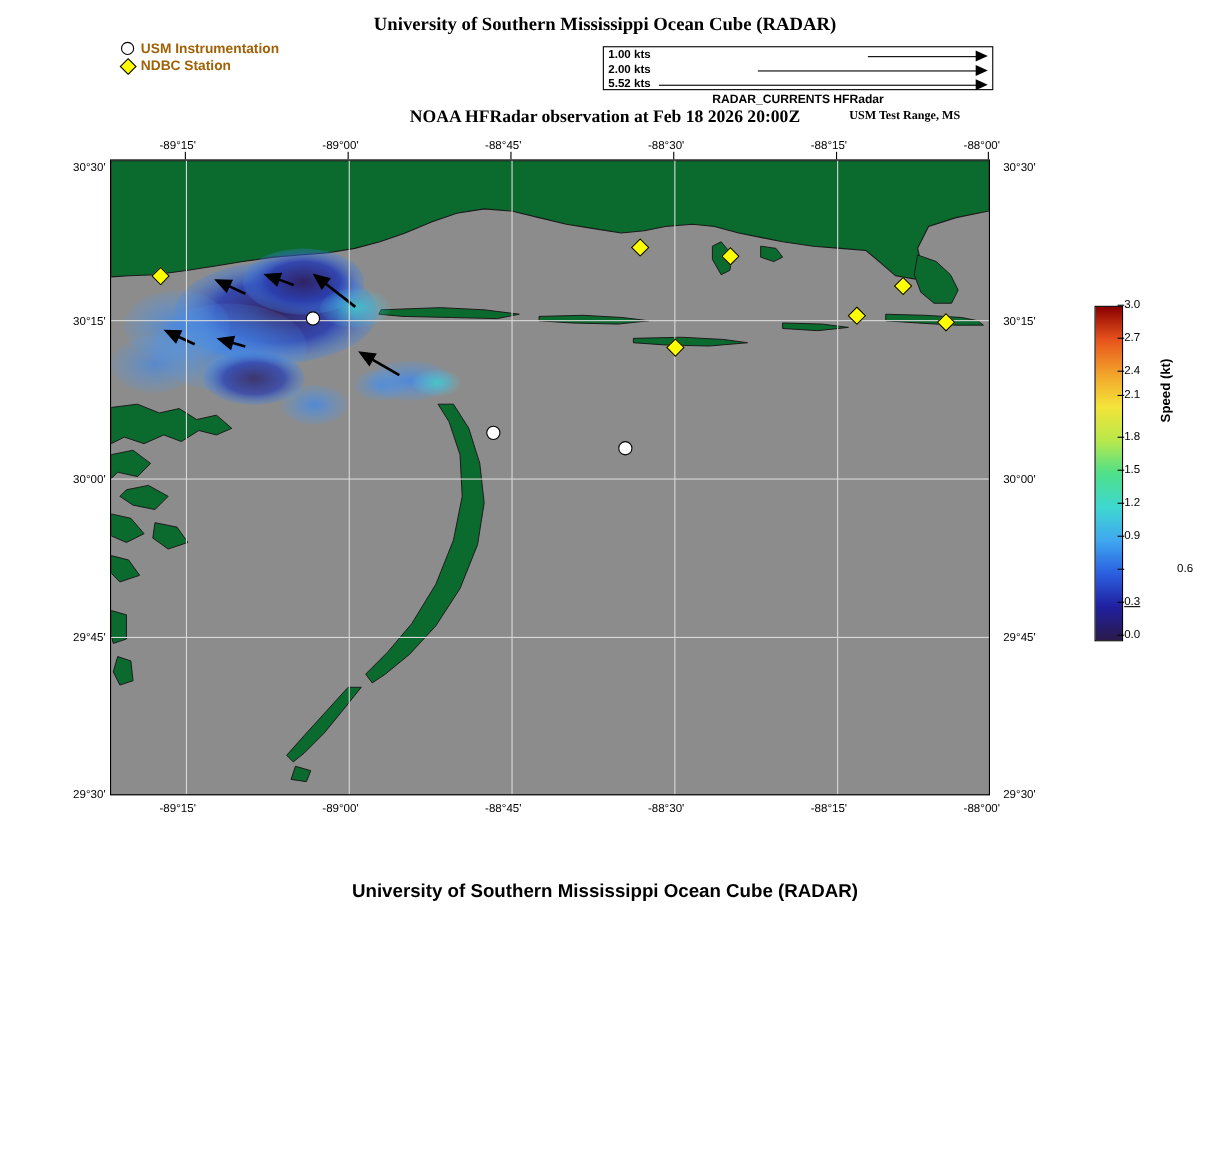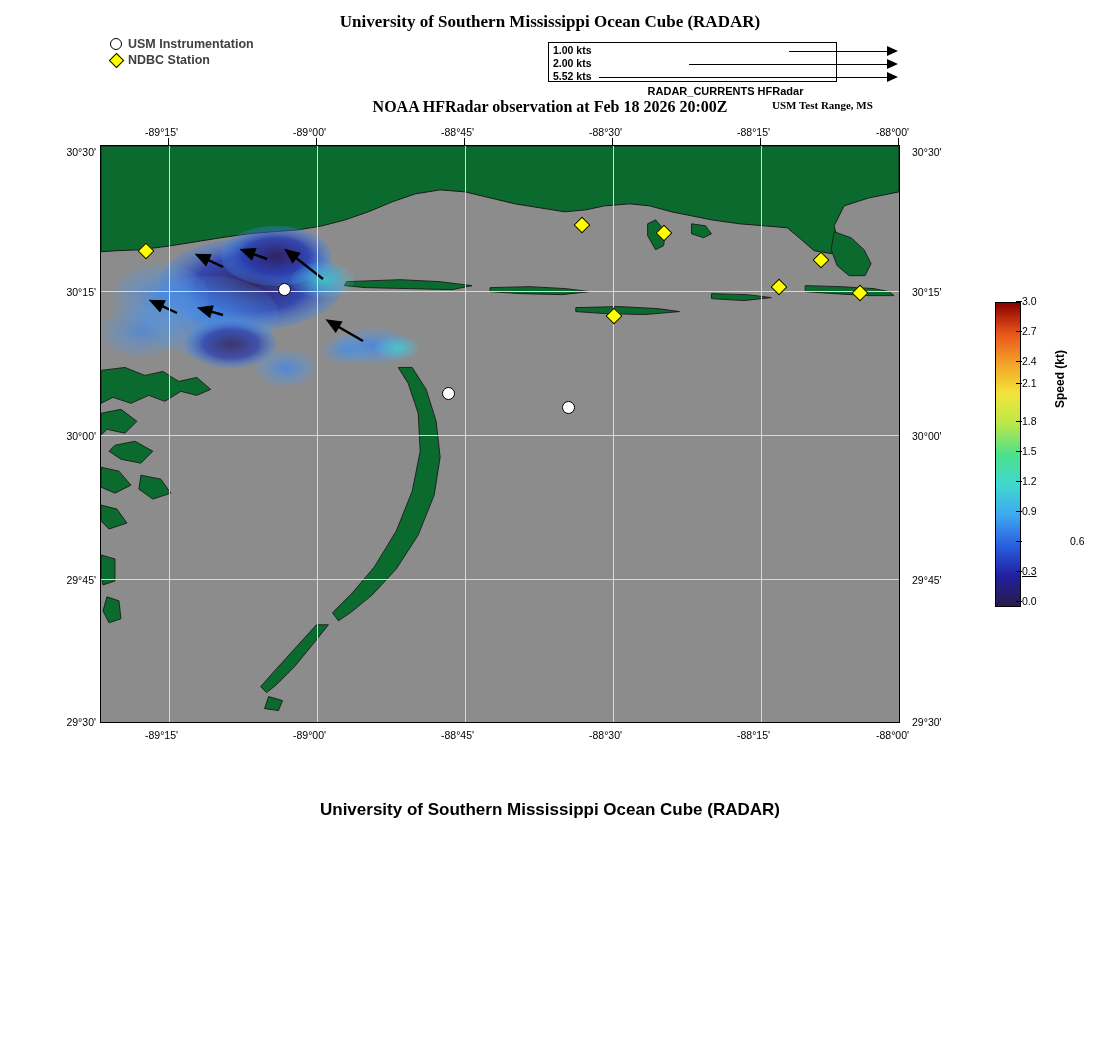--- a/index.html
+++ b/index.html
@@ -26,32 +26,32 @@
     font-weight:bold;font-size:17px;color:#000;
   }
   #range-label{
     top:99px;left:772px;font-family:"Liberation Serif",serif;
     font-weight:bold;font-size:11px;color:#000;
   }
 
   
   #legend{top:36px;left:110px;}
   .legend-row{display:flex;align-items:center;height:16px;}
-  .legend-row .lbl{font-weight:bold;font-size:12.5px;color:#404040;margin-left:6px;}
+  .legend-row .lbl{font-weight:bold;font-size:12.5px;color:#a16207;margin-left:6px;}
   .sym-circle{
     width:12px;height:12px;border-radius:50%;
     background:#ffffff;border:1.6px solid #000;box-sizing:border-box;
   }
   .sym-diamond{
     width:11px;height:11px;background:#ffff00;border:1.3px solid #000;
     box-sizing:border-box;transform:rotate(45deg);margin-left:1px;
   }
 
   
-  #vector-key{top:42px;left:548px;width:289px;height:40px;
+  #vector-key{top:42px;left:548px;width:355px;height:40px;
     border:1.2px solid #000;background:#fff;box-sizing:border-box;}
   .vk-row{position:relative;height:13px;}
   .vk-row .vk-txt{
     position:absolute;left:4px;top:0px;font-weight:bold;font-size:10.5px;color:#000;
   }
   .vk-line{position:absolute;height:0;border-top:1px solid #000;top:7px;}
   .vk-head{
     position:absolute;top:1.5px;width:0;height:0;
     border-top:5px solid transparent;border-bottom:5px solid transparent;
     border-left:11px solid #000;
@@ -85,21 +85,21 @@
     background:#fff;border:1.7px solid #000;box-sizing:border-box;
     margin-left:-6.5px;margin-top:-6.5px;
   }
   .st-diamond{
     position:absolute;width:12px;height:12px;background:#ffff00;
     border:1.4px solid #000;box-sizing:border-box;transform:rotate(45deg);
     margin-left:-6px;margin-top:-6px;
   }
 
   
-  #colorbar-wrap{top:278px;left:995px;margin-top:24px;}
+  #colorbar-wrap{top:278px;left:995px;}
   #colorbar{
     width:26px;height:305px;border:1.2px solid #000;box-sizing:border-box;
     background:linear-gradient(to top,
       #2b1a4a 0%, #2020a0 10%, #2a5fe0 20%, #3fa8f0 30%,
       #3fd8d0 40%, #4ee08a 50%, #b9e84a 60%, #f4e43a 70%,
       #f2a22a 80%, #e8541c 90%, #8b0000 100%);
   }
   .cb-tick{position:absolute;left:27px;font-size:10.5px;color:#000;}
   .cb-dash{position:absolute;left:-6px;top:6px;width:6px;height:1px;background:#000;}
   #cb-title{

